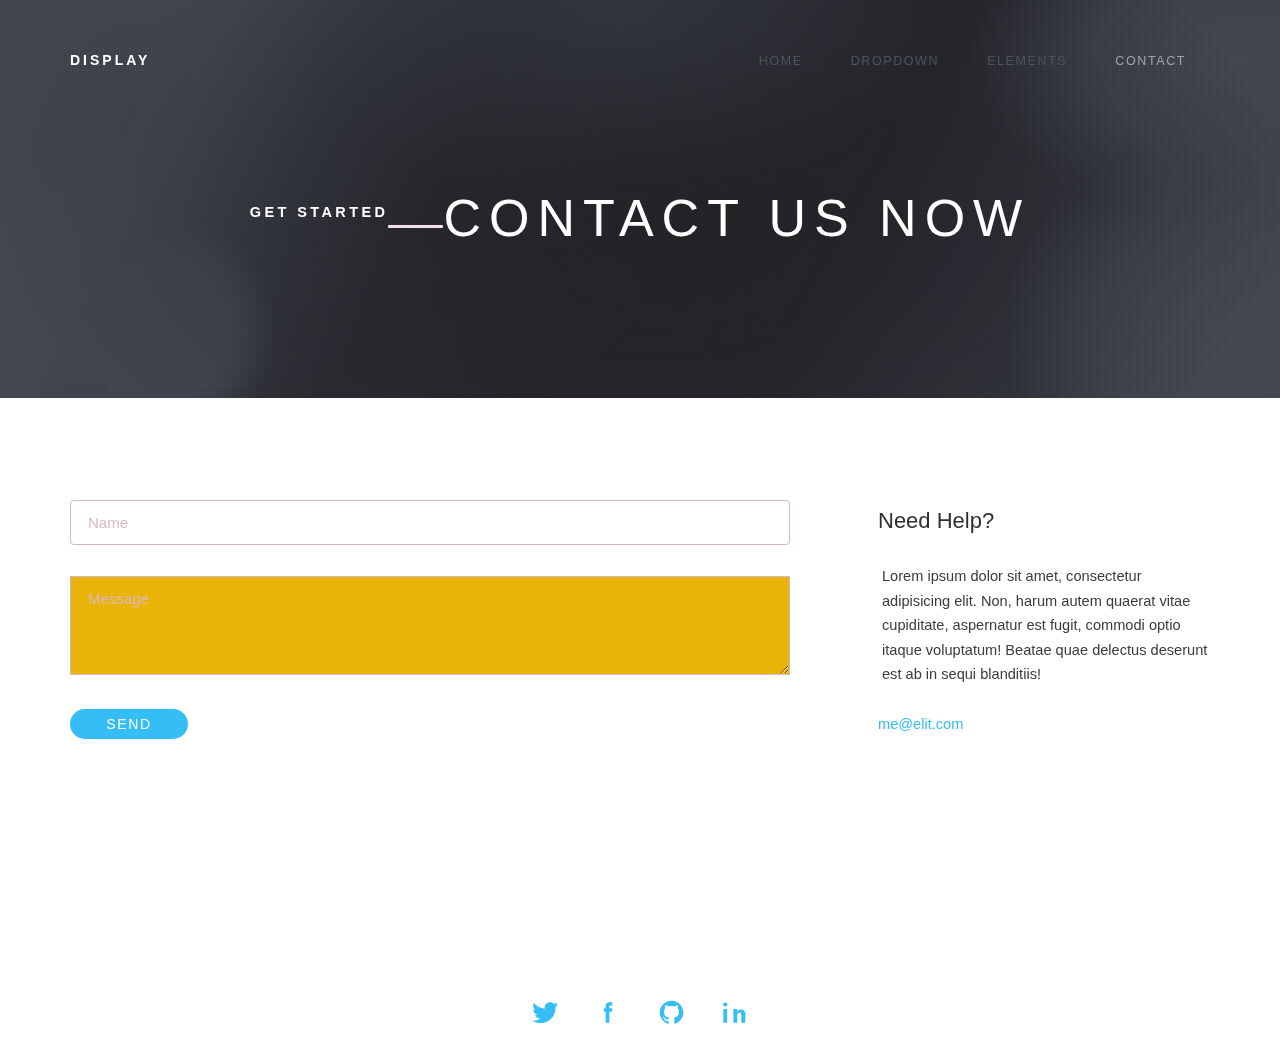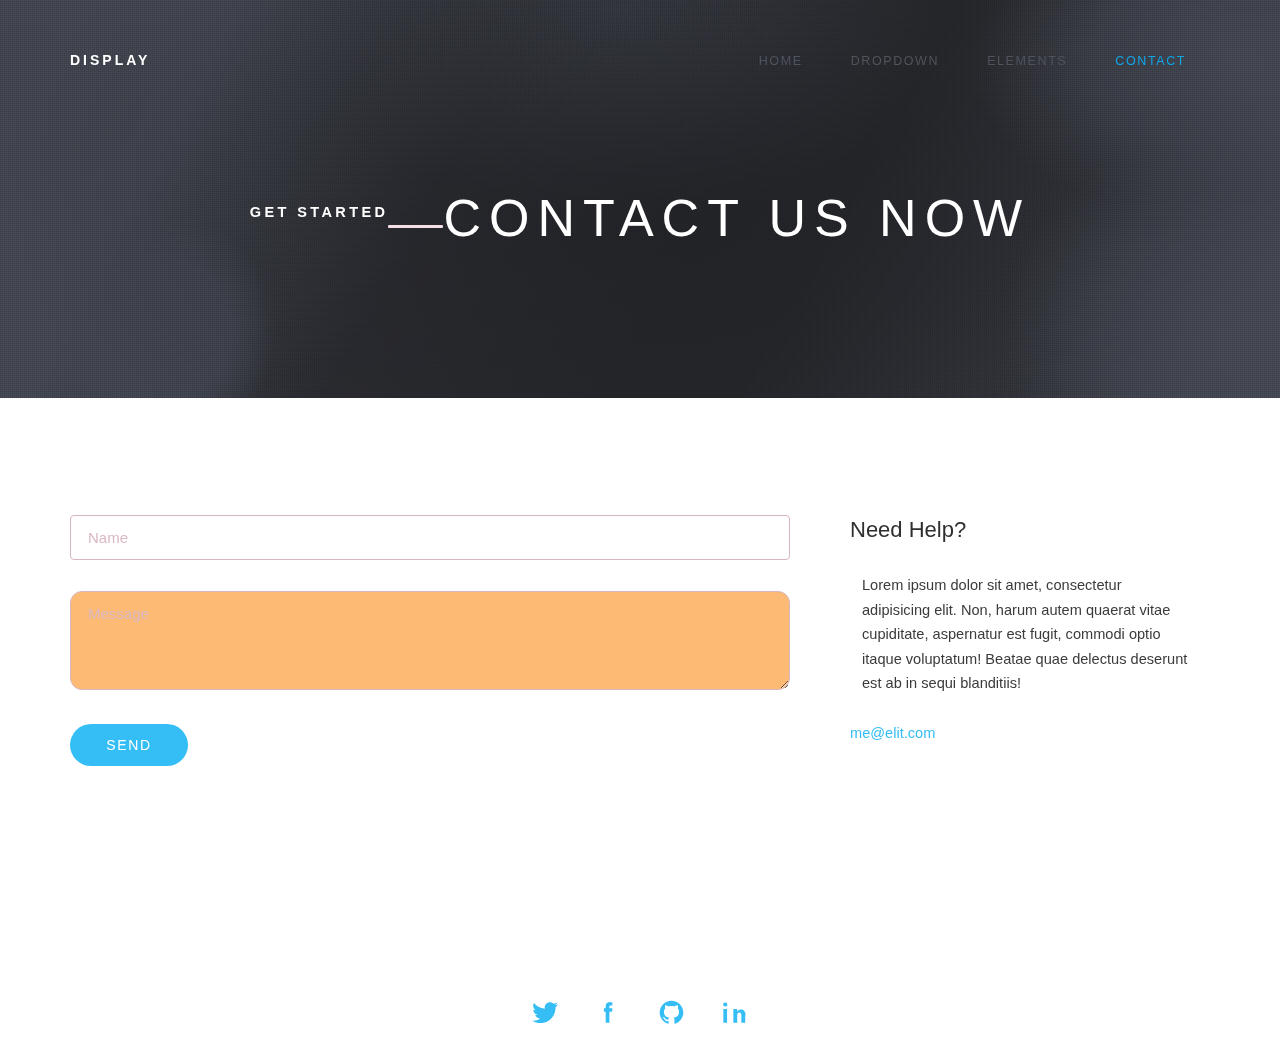--- a/index.html
+++ b/index.html
@@ -81,21 +81,21 @@
   .nav-link {
     color: #4f535e;
     font-size: 12.5px;
     letter-spacing: 1.6px;
     text-decoration: none;
     padding: 8px 24px;
     cursor: pointer;
     white-space: nowrap;
   }
   .nav-link.active {
-    color: #0ea5e9;
+    color: #a3a3a3;
   }
 
   
   .hero-inner {
     position: absolute;
     top: 0; left: 0;
     width: 1280px;
     height: 398px;
     display: flex;
     flex-direction: row;
@@ -124,23 +124,24 @@
     font-weight: 400;
     letter-spacing: 8px;
     margin: 26px 0 14px 0;
     white-space: nowrap;
   }
 
   
   .content {
     position: relative;
     width: 1280px;
-    padding: 15px 70px;
-    display: flex;
-    align-items: flex-start;
+    padding: 0 70px;
+    display: flex;
+    align-items: center;
+    gap: 28px;
   }
   .form-col {
     width: 720px;
     padding-top: 102px;
   }
   .side-col {
     width: 400px;
     padding-top: 97px;
     padding-left: 60px;
   }
@@ -159,38 +160,38 @@
     padding: 0 17px;
     margin-bottom: 31px;
     outline: none;
   }
   .field::placeholder { color: #d9b9c3; opacity: 1; }
   .field-area {
     display: block;
     width: 720px;
     height: 99px;
     border: 1px solid #d6b6c0;
-    border-radius: 12px;
-    background: #fdba74;
+    border-radius: 0;
+    background: #eab308;
     color: #5a5a5a;
     font-family: "Liberation Sans", sans-serif;
     font-size: 15px;
     padding: 13px 17px;
     margin-bottom: 34px;
     outline: none;
     resize: vertical;
   }
   .field-area::placeholder { color: #d9b9c3; opacity: 1; }
 
   .send-btn {
     display: inline-flex;
     align-items: center;
     justify-content: center;
     width: 118px;
-    height: 42px;
+    height: 30px;
     border: none;
     border-radius: 22px;
     background: #35bdf5;
     color: #ffffff;
     font-family: "Liberation Sans", sans-serif;
     font-size: 14px;
     letter-spacing: 1.6px;
     cursor: pointer;
   }
 
@@ -198,21 +199,21 @@
   .side-title {
     color: #2f2f2f;
     font-size: 22px;
     font-weight: 400;
     margin: 7px 0 30px 0;
   }
   .side-body {
     color: #3b3b3b;
     font-size: 14.6px;
     line-height: 24.5px;
-    margin: 0 0 28px 12px;
+    margin: 0 0 28px 4px;
     max-width: 365px;
   }
   .side-link {
     color: #35bdf5;
     font-size: 14.6px;
     text-decoration: none;
     cursor: pointer;
   }
 
   

